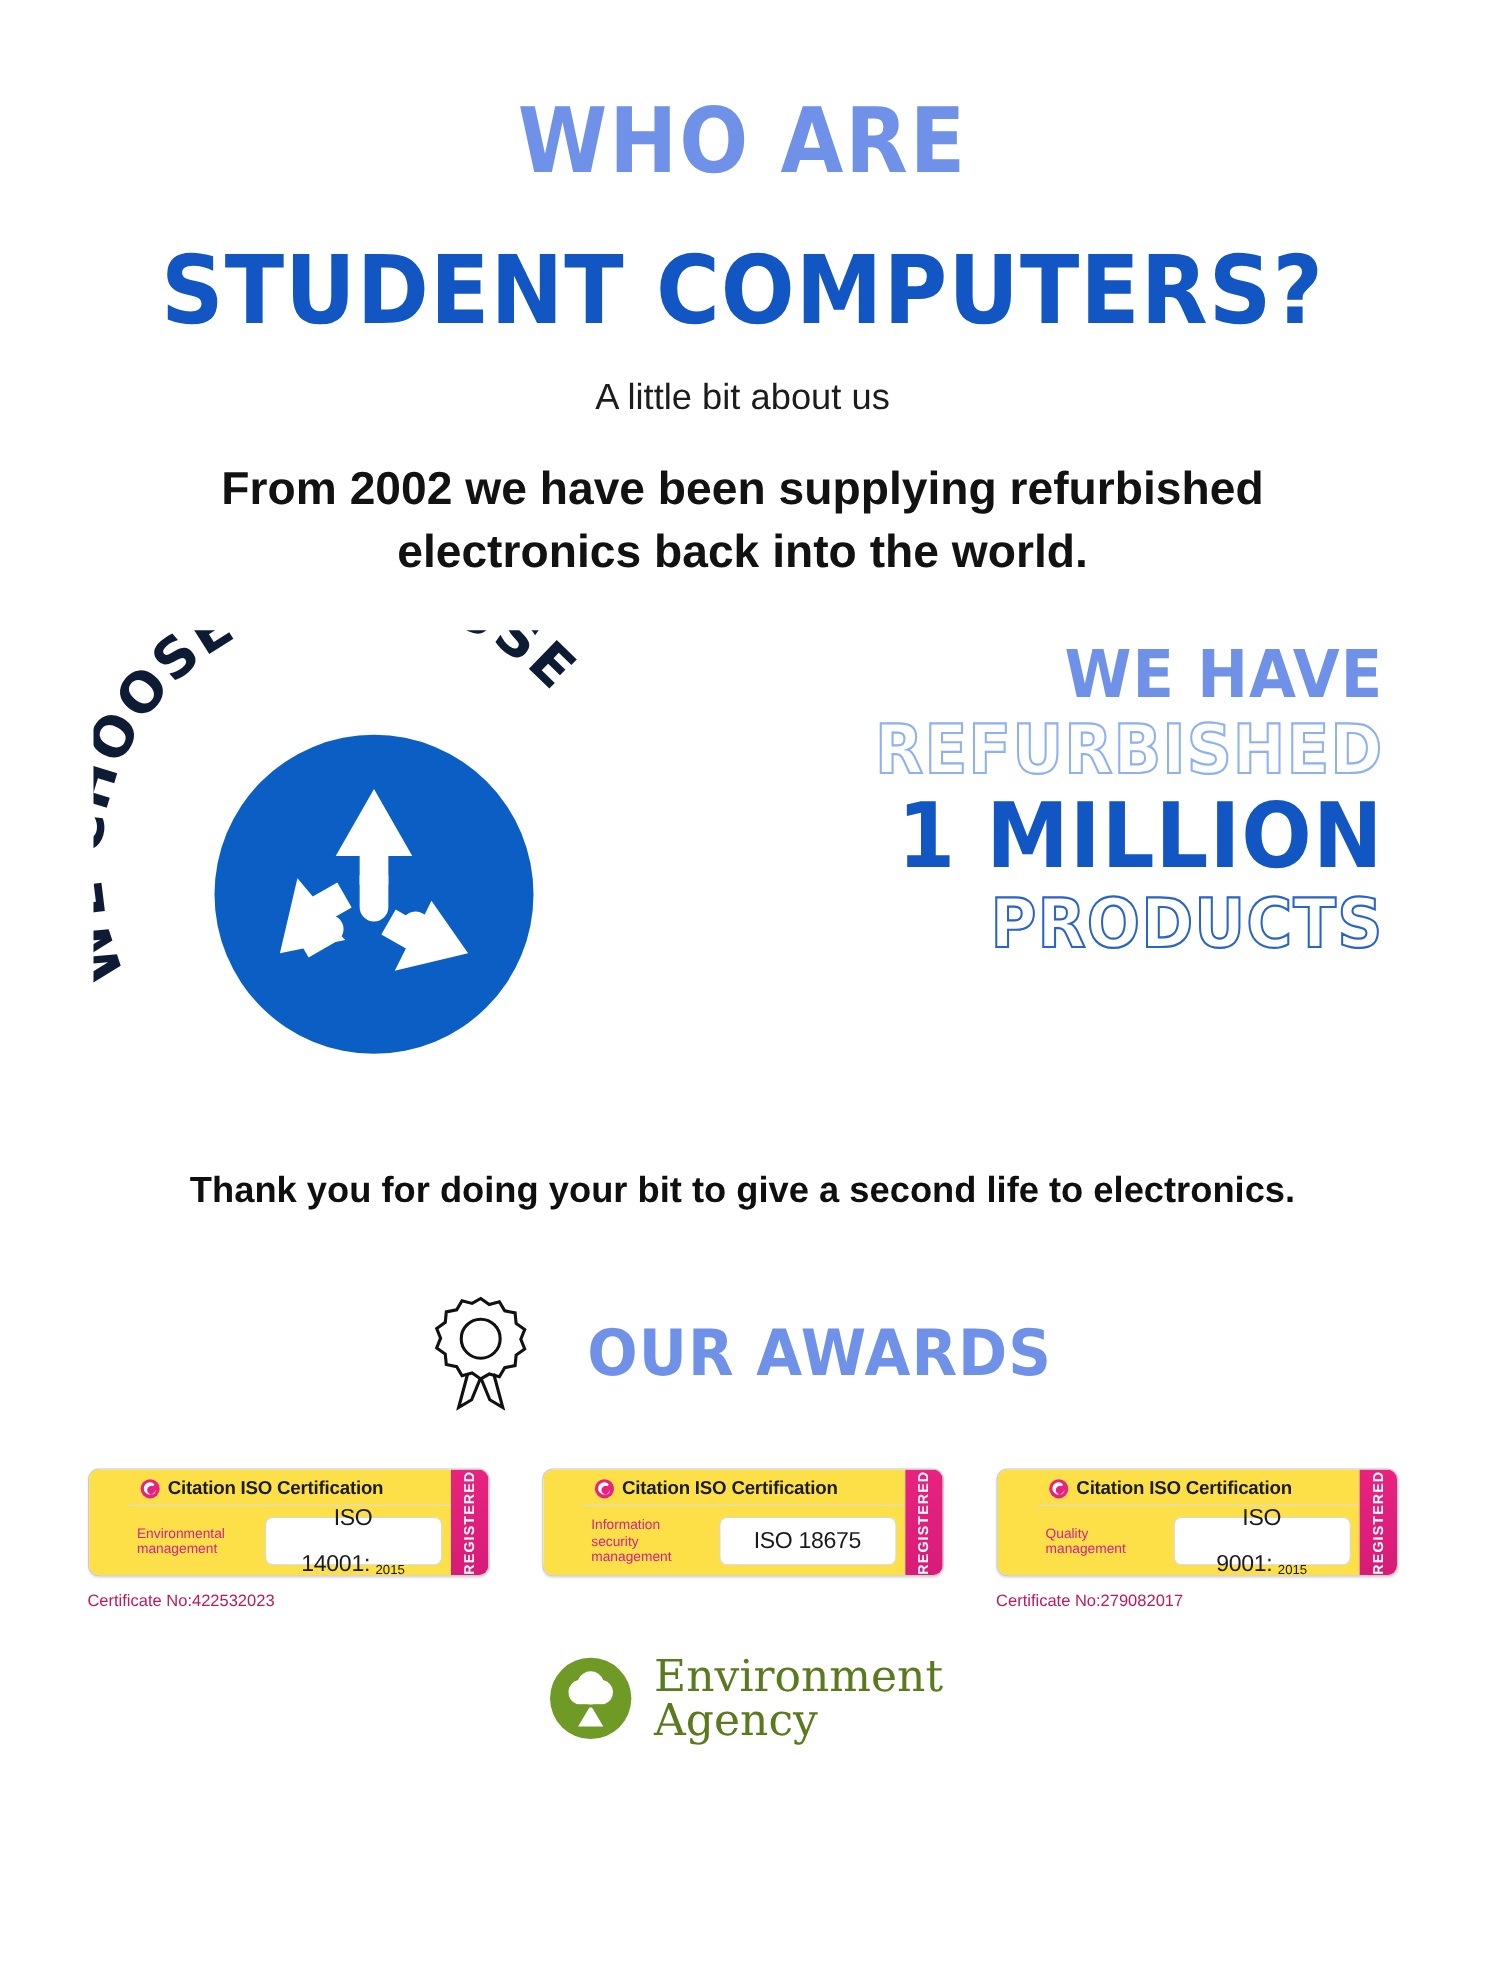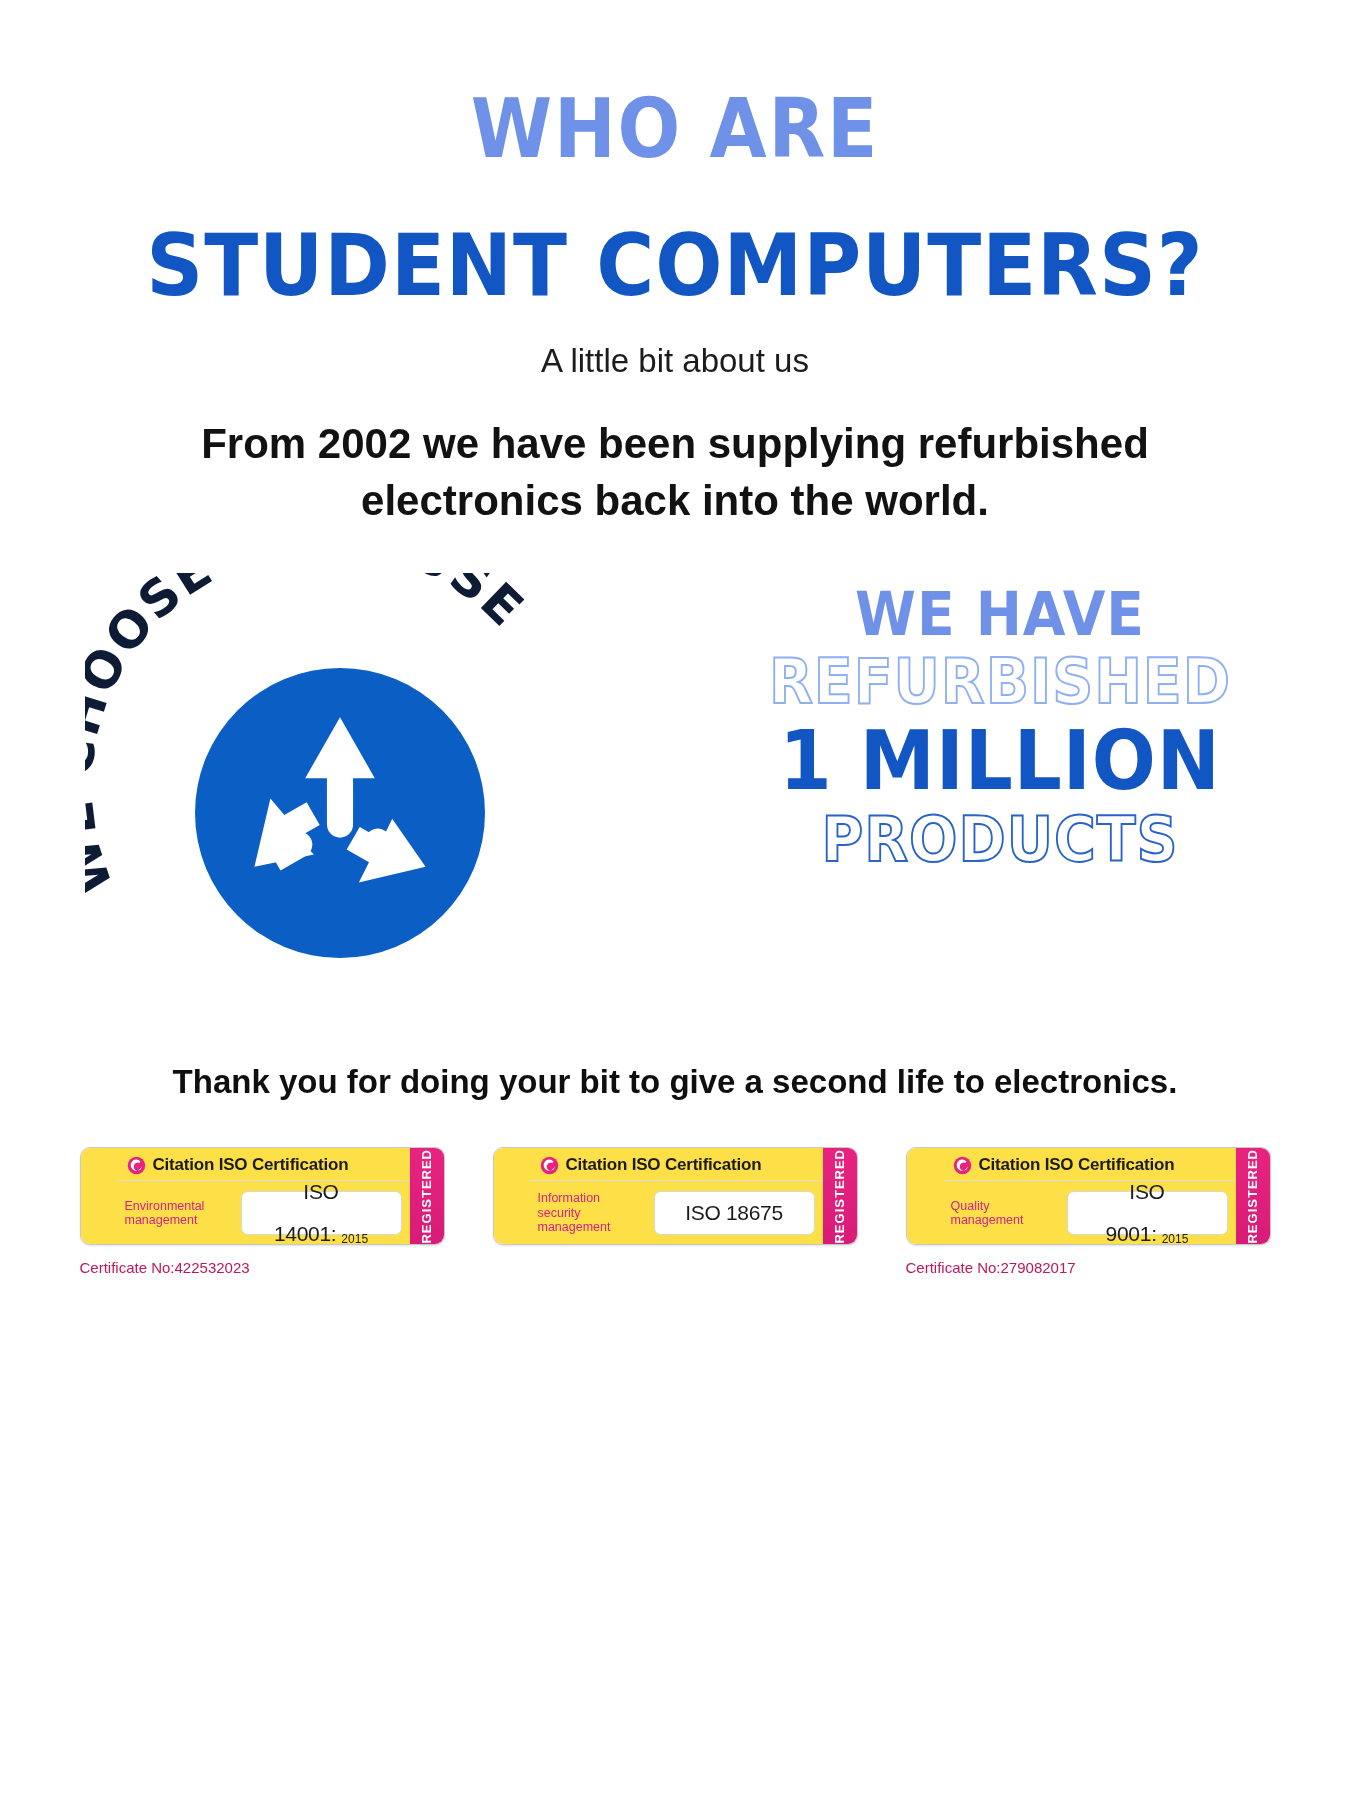--- a/index.html
+++ b/index.html
@@ -101,21 +101,21 @@
     background: #0b5fc4;
   }
   .recycle-badge svg { display: block; }
 
   
   .stats {
     position: absolute;
     right: 70px;
     top: 10px;
     width: 560px;
-    text-align: center;
+    text-align: right;
   }
   .stat-line1 {
     font-family: "DejaVu Sans", sans-serif;
     font-weight: 700;
     font-size: 60px;
     color: #6f92e8;
     letter-spacing: 1px;
     line-height: 1.05;
     transform: scaleX(0.92);
   }
@@ -345,20 +345,31 @@
       <div class="stat-line1">WE HAVE</div>
       <div class="stat-line2">REFURBISHED</div>
       <div class="stat-line3">1 MILLION</div>
       <div class="stat-line4">PRODUCTS</div>
     </div>
 
   </div>
 
   <div class="thanks">Thank you for doing your bit to give a second life to electronics.</div>
 
+  <div class="awards-head">
+    <svg class="rosette" width="118" height="118" viewBox="0 0 100 100">
+      <g fill="none" stroke="#111111" stroke-width="2.4">
+        <path d="M50 8 l6.6 4.6 l7.8 -2.1 l4.1 7 l8 1.6 l0.8 8.1 l6.6 4.7 l-3 7.5 l3 7.5 l-6.6 4.7 l-0.8 8.1 l-8 1.6 l-4.1 7 l-7.8 -2.1 L50 70 l-6.6 -4.6 l-7.8 2.1 l-4.1 -7 l-8 -1.6 l-0.8 -8.1 l-6.6 -4.7 l3 -7.5 l-3 -7.5 l6.6 -4.7 l0.8 -8.1 l8 -1.6 l4.1 -7 l7.8 2.1 Z"></path>
+        <circle cx="50" cy="39" r="15"></circle>
+        <path d="M40 66 l-7 26 l10 -6 l7 -17"></path>
+        <path d="M60 66 l7 26 l-10 -6 l-7 -17"></path>
+      </g>
+    </svg>
+    <div class="awards-title">OUR AWARDS</div>
+  </div>
 
   <div class="badges">
 
     <div class="badge-col">
       <div class="iso-badge">
         <div class="iso-main">
           <div class="iso-top">
             <svg class="cit-logo" width="19" height="19" viewBox="0 0 24 24">
               <circle cx="12" cy="12" r="11" fill="#e8237f"></circle>
               <path d="M17 7 a7 7 0 1 0 1.5 6 a5 5 0 1 1 -3 -4.2" fill="#ffffff"></path>
@@ -430,14 +441,27 @@
         </div>
         <div class="iso-reg">
           <span>REGISTERED</span>
         </div>
       </div>
       <div class="cert-no">Certificate No:279082017</div>
     </div>
 
   </div>
 
+  <div class="ea">
+    <svg width="88" height="88" viewBox="0 0 100 100">
+      <circle cx="50" cy="50" r="42" fill="#6f9a25"></circle>
+      <path d="M50 22 a14 14 0 0 1 13 9 a13 13 0 0 1 10 12 a13 13 0 0 1 -9 13 l-28 0 a13 13 0 0 1 -9 -13 a13 13 0 0 1 10 -12 a14 14 0 0 1 13 -9 z" fill="#ffffff"></path>
+      <circle cx="50" cy="50" r="6.5" fill="#ffffff"></circle>
+      <path d="M50 57 l13 22 l-26 0 z" fill="#ffffff"></path>
+      <path d="M33 58 l34 0" stroke="#6f9a25" stroke-width="3" fill="none"></path>
+    </svg>
+    <div class="ea-text">
+      <div class="l1">Environment</div>
+      <div class="l2">Agency</div>
+    </div>
+  </div>
 
 </div>
 
 </body></html>

